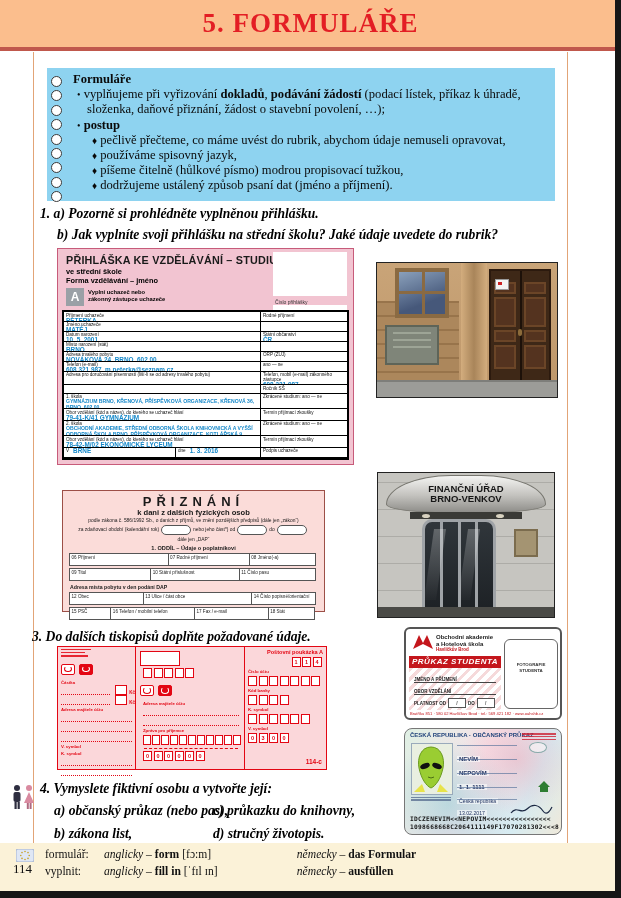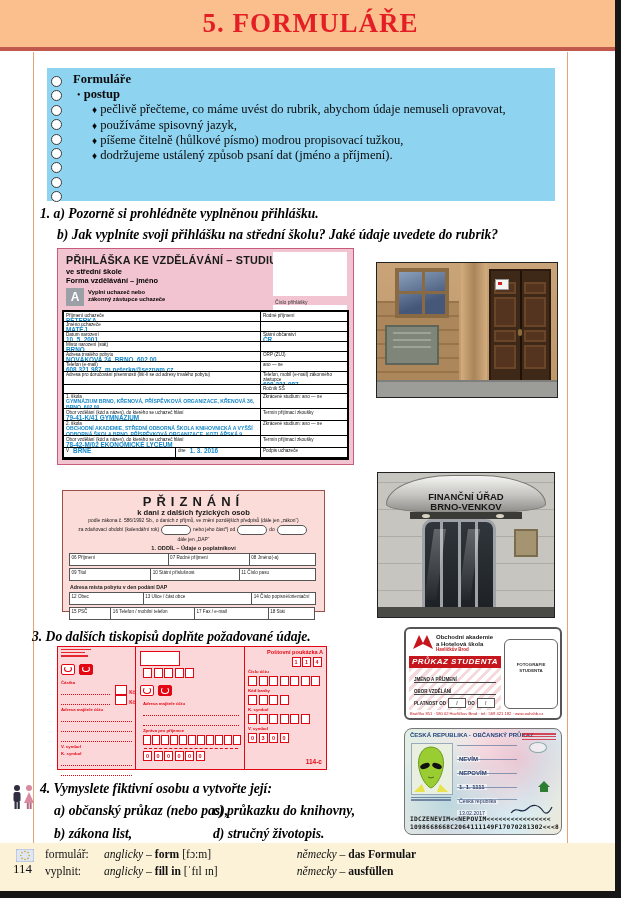--- a/index.html
+++ b/index.html
@@ -101,21 +101,21 @@
   .seam{position:absolute;left:50%;top:0;width:2px;height:100%;background:#1d1109}
   .knob{position:absolute;left:47%;top:58px;width:4px;height:7px;background:#8c6b3a;border-radius:2px}
   .d-sign{position:absolute;left:118px;top:16px;width:12px;height:9px;background:#f4f4f2;border:1px solid #999}
   .d-sign::after{content:"";position:absolute;left:2px;top:2px;width:4px;height:3px;background:#c22}
   .d-step{position:absolute;left:0;bottom:0;width:100%;height:15px;background:#9C9C98;border-top:2px solid #7e7e7a}
   .fin{left:377px;top:472px;width:178px;height:146px;
        background:repeating-linear-gradient(0deg,#C6C5C0 0 26px,#adaca7 26px 27px)}
   .f-canopy{position:absolute;left:8px;top:2px;width:160px;height:38px;
             background:linear-gradient(#f4f4f2,#c2c1bd 55%,#8f8e8a);
             border-radius:50% 50% 46% 46%/95% 95% 28% 28%;border:1px solid #77766f;
-            display:flex;flex-direction:column;align-items:center;justify-content:flex-end;box-sizing:border-box}
+            display:flex;flex-direction:column;align-items:center;justify-content:center;box-sizing:border-box}
   .f-t1{font-family:"Liberation Sans",sans-serif;font-weight:bold;font-size:9.5px;color:#161616;line-height:10px}
   .f-under{position:absolute;left:32px;top:39px;width:112px;height:7px;background:#3a3a36}
   .f-lamp{position:absolute;top:41px;width:8px;height:4px;background:#d8d2c0;border-radius:50%}
   .f-door{position:absolute;left:44px;top:46px;width:74px;height:92px;background:linear-gradient(#30363b,#1d2125);
           border:3px solid #9fa3a7;border-bottom:none;border-radius:10px 10px 0 0;box-sizing:border-box}
   .f-bar{position:absolute;top:0;width:3px;height:100%;background:#9fa3a7}
   .f-glass{position:absolute;left:10%;top:8%;width:18%;height:80%;background:linear-gradient(rgba(255,255,255,.25),rgba(255,255,255,.02));transform:skewX(-8deg)}
   .f-plaque{position:absolute;left:136px;top:56px;width:20px;height:24px;background:#a49472;border:2px solid #7b6c4e}
   .f-step{position:absolute;left:0;bottom:0;width:100%;height:10px;background:#4a4a46}
   
@@ -184,20 +184,21 @@
         <span class="circ"></span>
         <span class="circ"></span>
         <span class="circ"></span>
         <span class="circ"></span>
         <span class="circ"></span>
         <span class="circ"></span>
         <span class="circ"></span>
     </div>
     <div class="intro-text">
       <div style="font-weight:bold">Formuláře</div>
+      <div class="ib1"><span class="blt">•</span> <span>vyplňujeme při vyřizování </span><b>dokladů</b><span>, </span><b>podávání žádostí</b><span> (podací lístek, příkaz k úhradě, složenka, daňové přiznání, žádost o stavební povolení, …);</span></div>
       <div class="ib1"><span class="blt">•</span> <b>postup</b></div>
       <div class="ib2"><span class="blt">♦</span> <span>pečlivě přečteme, co máme uvést do rubrik, abychom údaje nemuseli opravovat,</span></div>
       <div class="ib2"><span class="blt">♦</span> <span>používáme spisovný jazyk,</span></div>
       <div class="ib2"><span class="blt">♦</span> <span>píšeme čitelně (hůlkové písmo) modrou propisovací tužkou,</span></div>
       <div class="ib2"><span class="blt">♦</span> <span>dodržujeme ustálený způsob psaní dat (jméno a příjmení).</span></div>
     </div>
   </div>
 
   <div class="abs ex" style="left:40px;top:206px">1. a) Pozorně si prohlédněte vyplněnou přihlášku.</div>
   <div class="abs ex" style="left:57px;top:227px">b) Jak vyplníte svoji přihlášku na střední školu? Jaké údaje uvedete do rubrik?</div>

